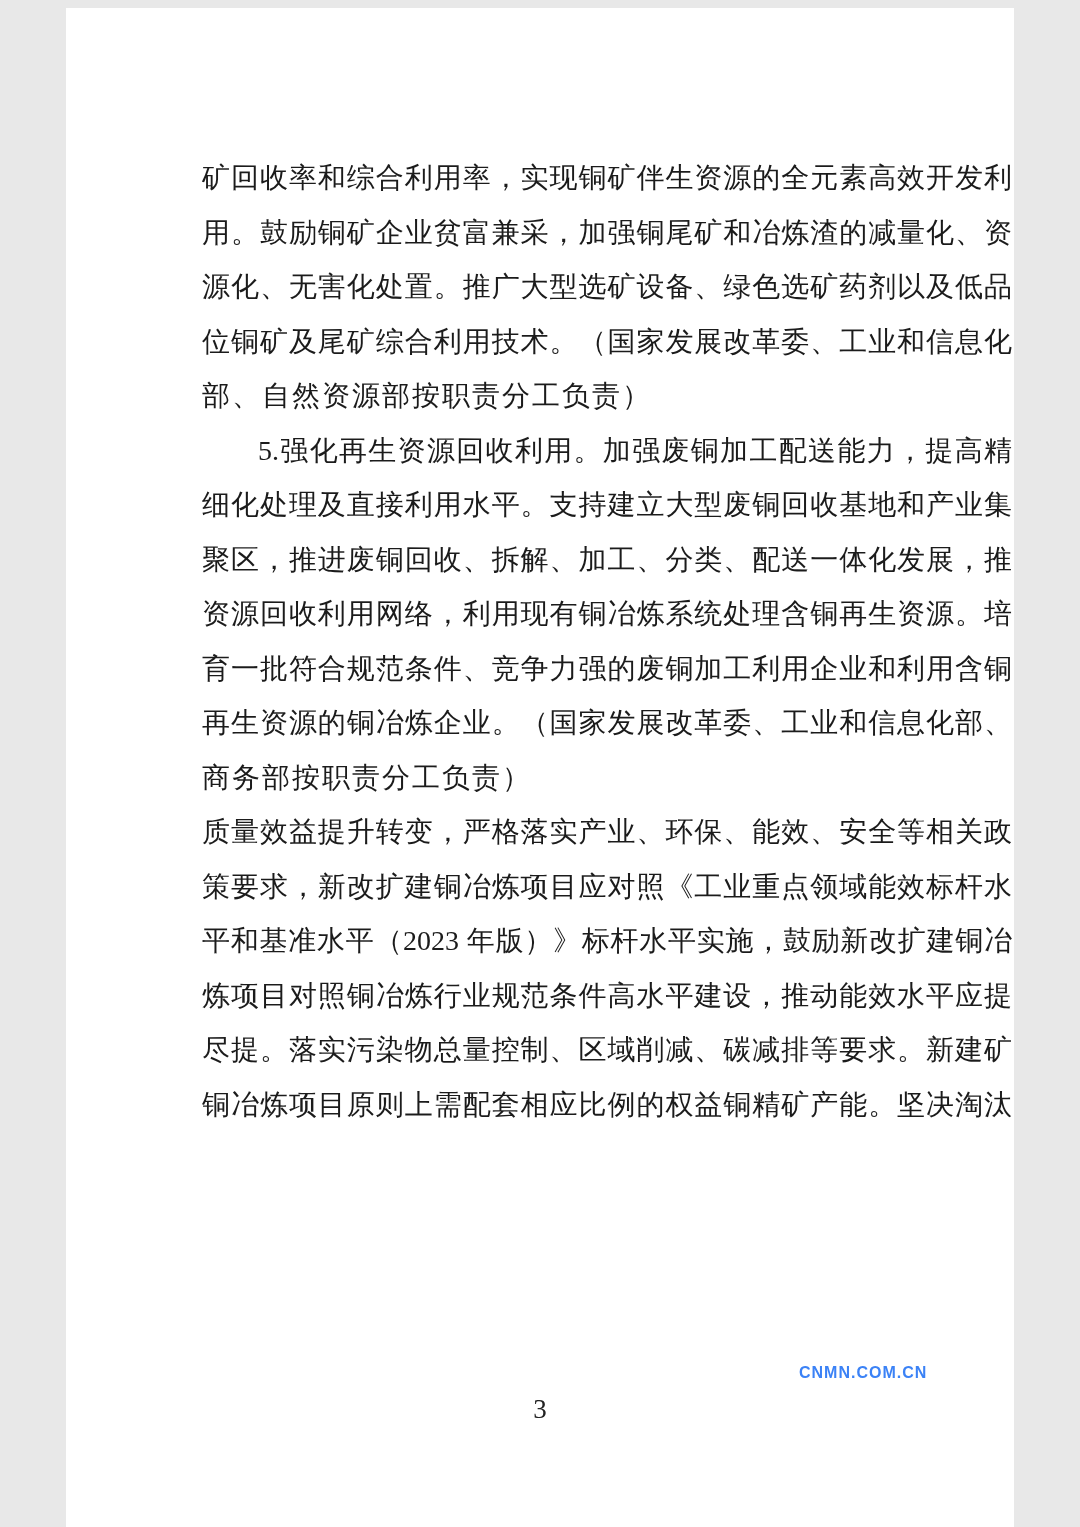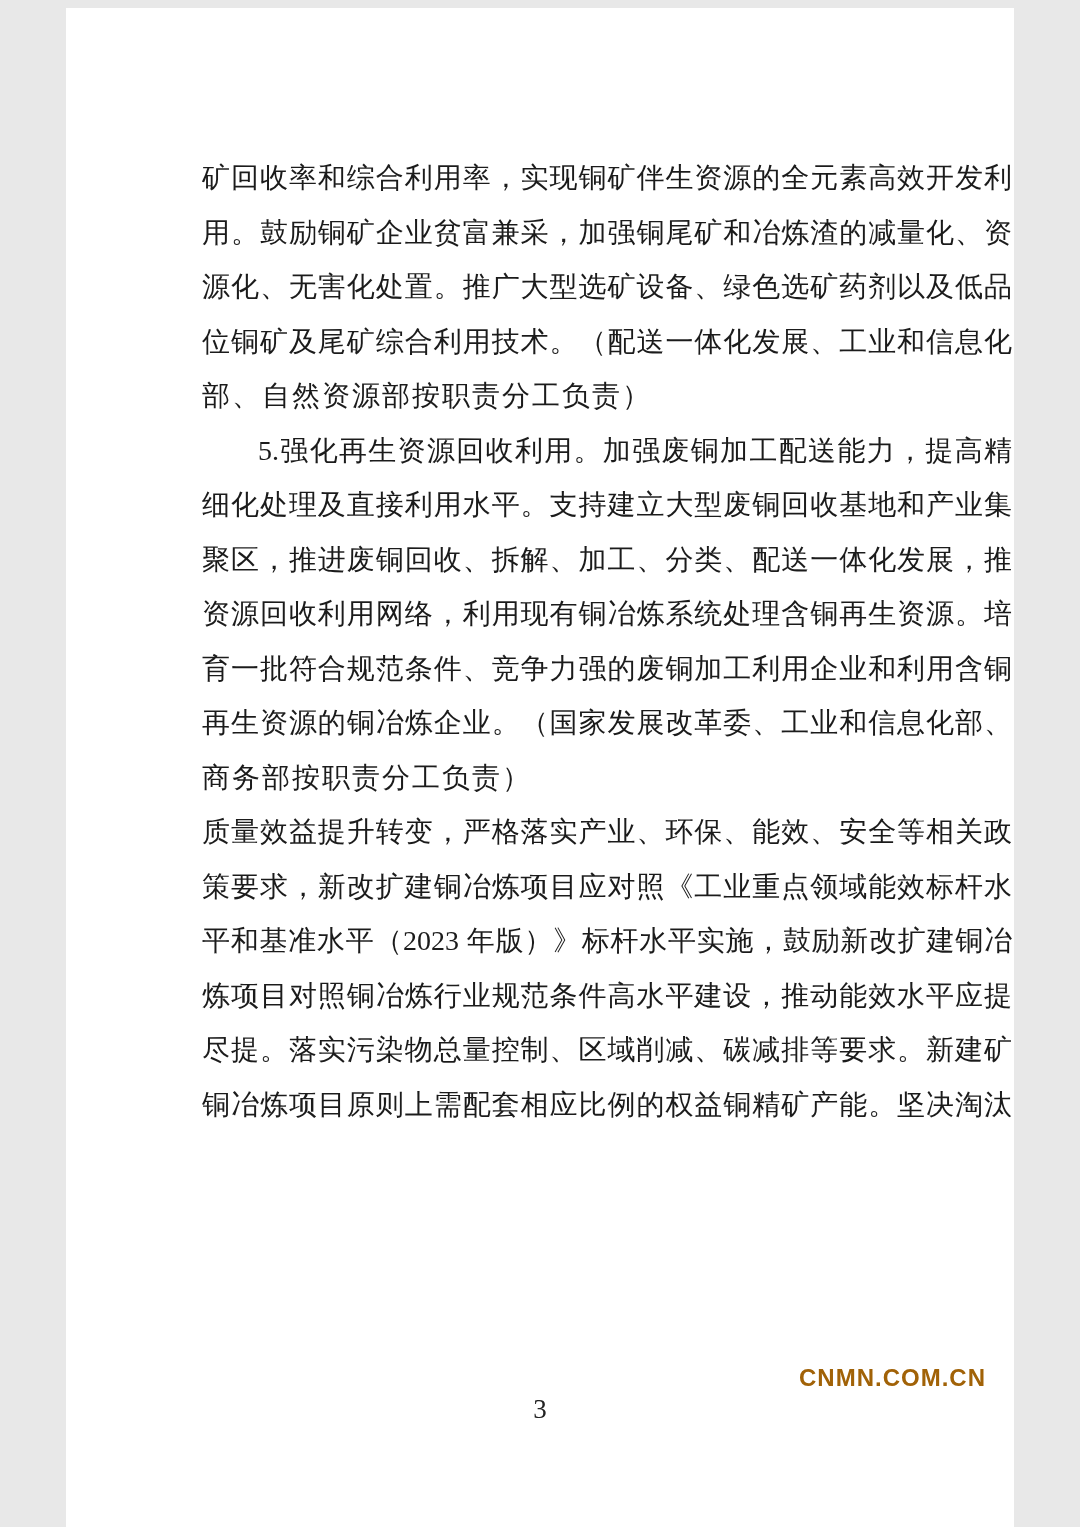--- a/index.html
+++ b/index.html
@@ -48,44 +48,44 @@
   }
   .endline {
     letter-spacing: 2px;
   }
   .watermark {
     position: absolute;
     left: 733px;
     top: 1356px;
     font-family: "Liberation Sans", "DejaVu Sans", sans-serif;
     font-weight: bold;
-    font-size: 24px;
+    font-size: 16px;
     letter-spacing: 1px;
-    color: #a16207;
+    color: #3b82f6;
   }
   .page-number {
     position: absolute;
     left: 0;
     right: 0;
     top: 1386px;
     text-align: center;
     font-size: 27px;
     color: #222222;
   }
 </style>
 </head>
 <body>
 
 <div class="page">
 
   <div class="text-block">
     <div class="line jl">矿回收率和综合利用率，实现铜矿伴生资源的全元素高效开发利</div>
     <div class="line jl">用。鼓励铜矿企业贫富兼采，加强铜尾矿和冶炼渣的减量化、资</div>
     <div class="line jl">源化、无害化处置。推广大型选矿设备、绿色选矿药剂以及低品</div>
-    <div class="line jl">位铜矿及尾矿综合利用技术。（配送一体化发展、工业和信息化</div>
+    <div class="line jl">位铜矿及尾矿综合利用技术。（国家发展改革委、工业和信息化</div>
     <div class="line ll endline">部、自然资源部按职责分工负责）</div>
     <div class="line jl ind">5.强化再生资源回收利用。加强废铜加工配送能力，提高精</div>
     <div class="line jl">细化处理及直接利用水平。支持建立大型废铜回收基地和产业集</div>
     <div class="line jl">聚区，推进废铜回收、拆解、加工、分类、配送一体化发展，推</div>
     <div class="line jl">资源回收利用网络，利用现有铜冶炼系统处理含铜再生资源。培</div>
     <div class="line jl">育一批符合规范条件、竞争力强的废铜加工利用企业和利用含铜</div>
     <div class="line jl">再生资源的铜冶炼企业。（国家发展改革委、工业和信息化部、</div>
     <div class="line ll endline">商务部按职责分工负责）</div>
     <div class="line jl">质量效益提升转变，严格落实产业、环保、能效、安全等相关政</div>
     <div class="line jl">策要求，新改扩建铜冶炼项目应对照《工业重点领域能效标杆水</div>

